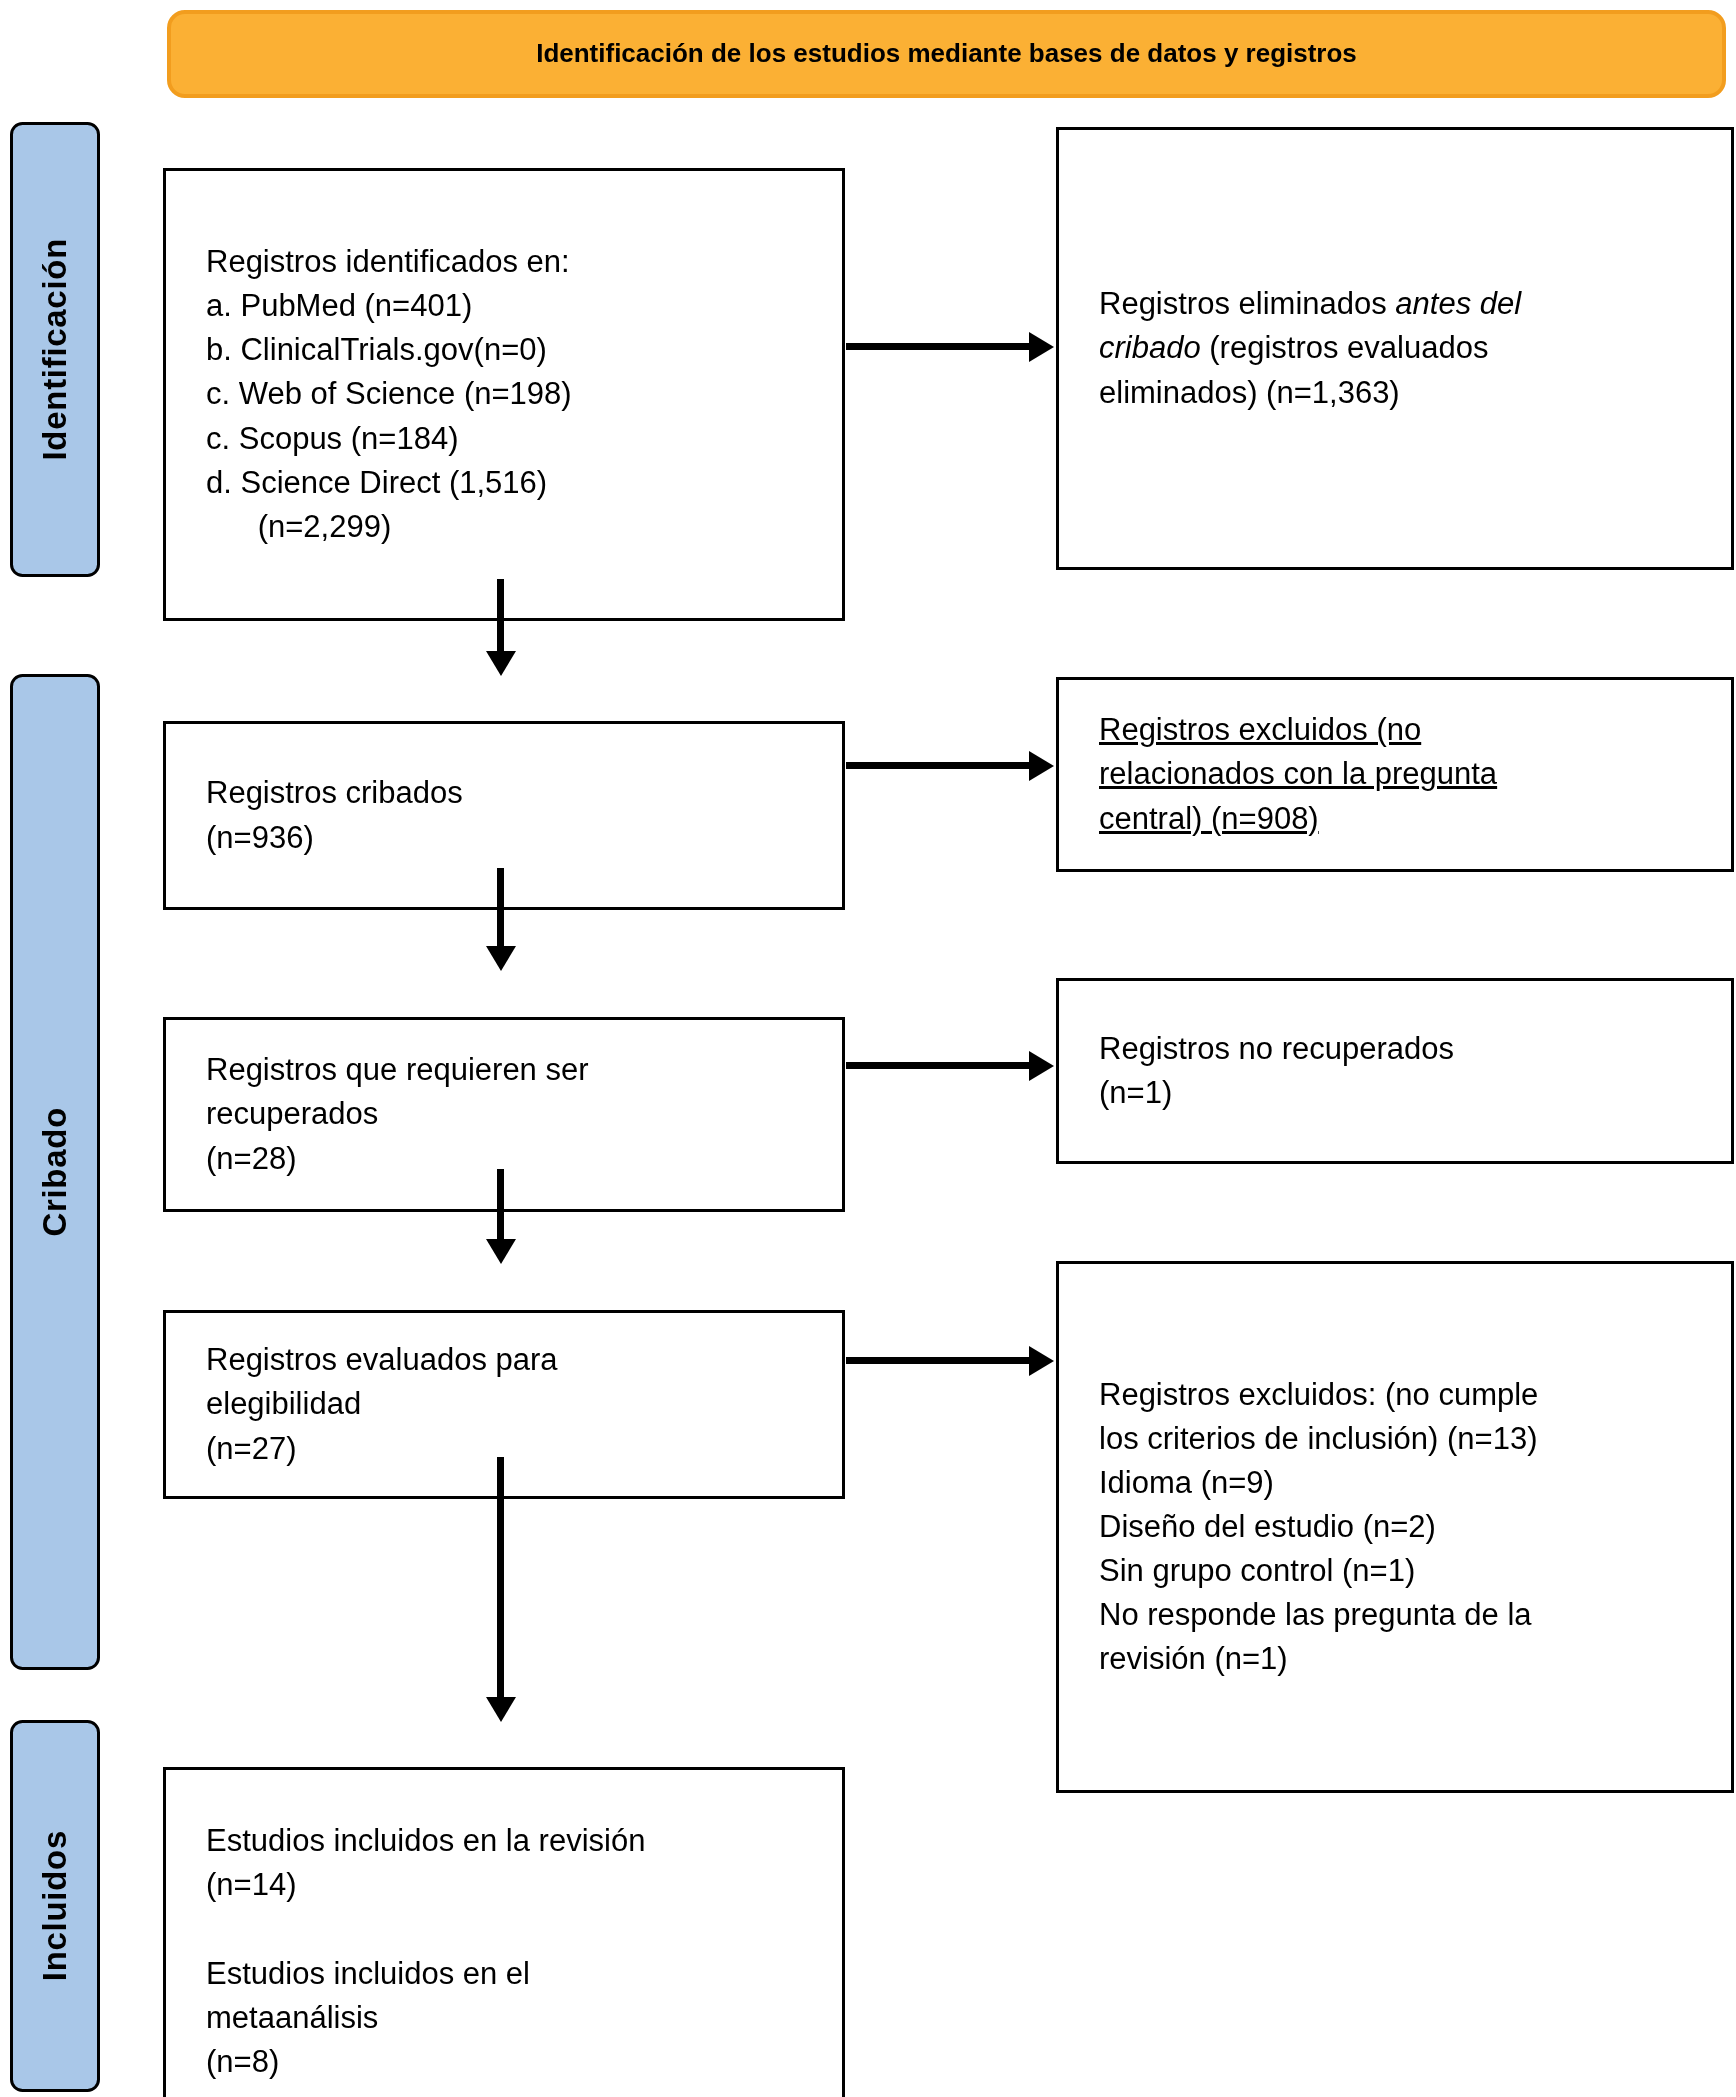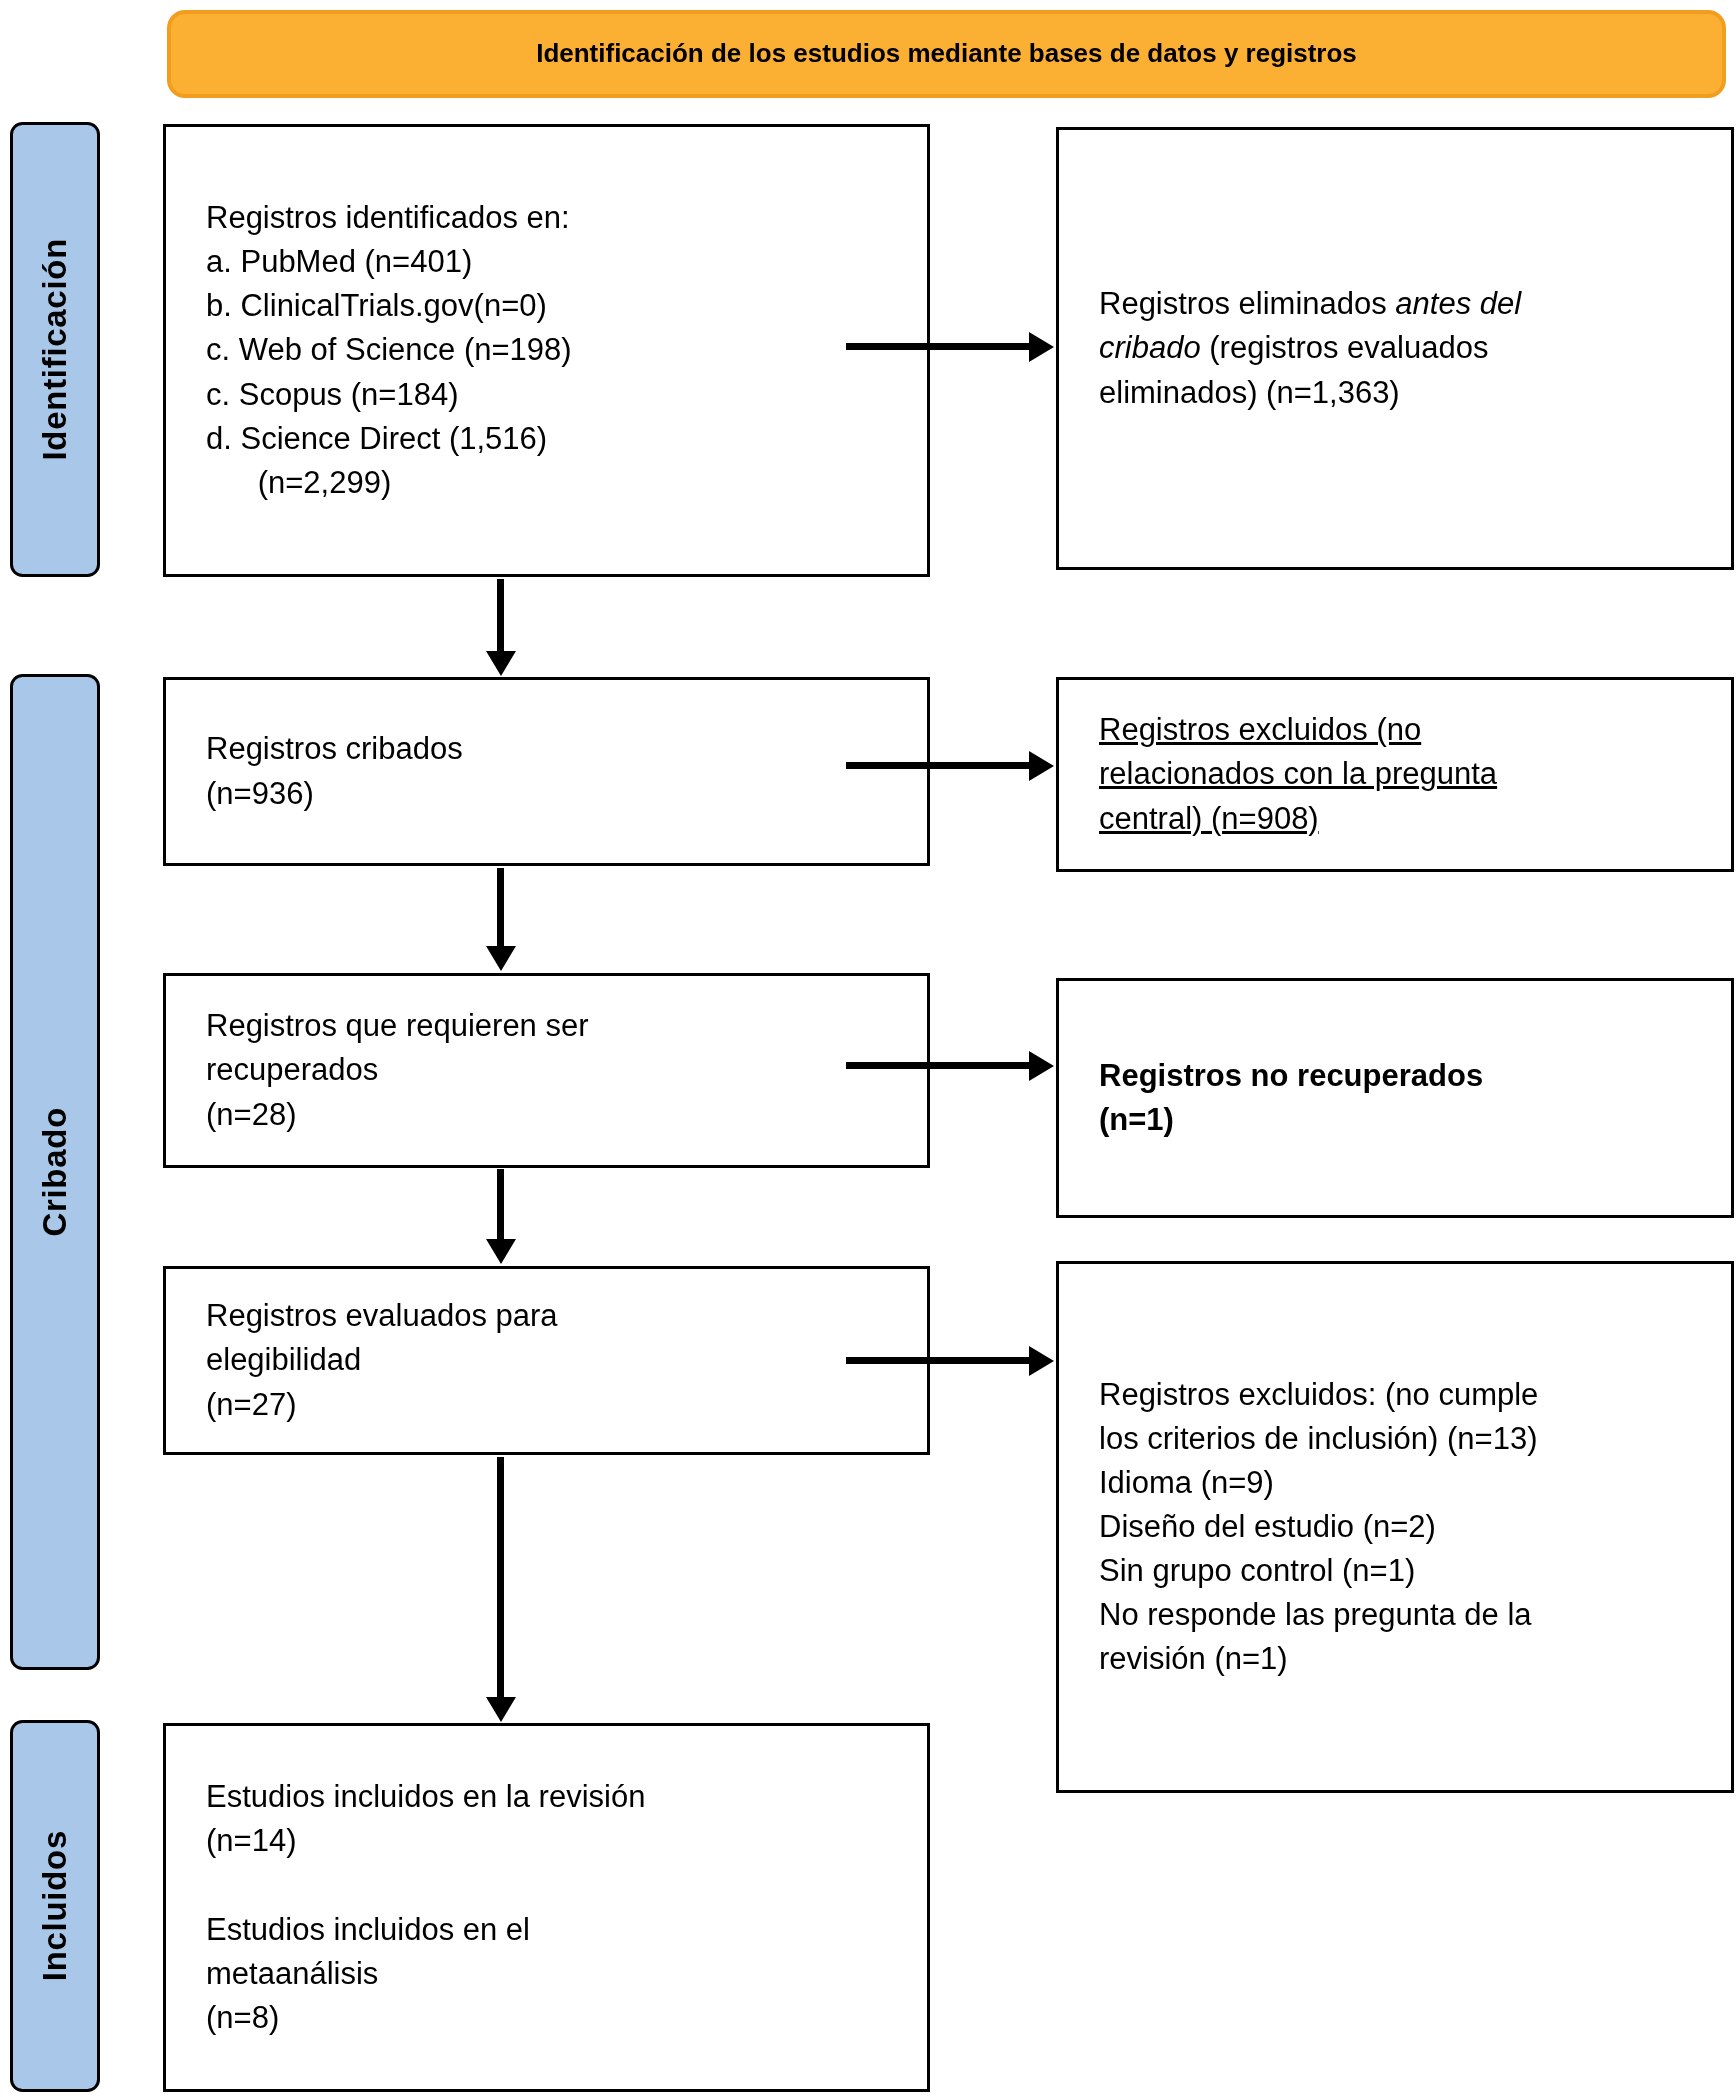--- a/index.html
+++ b/index.html
@@ -52,29 +52,29 @@
   .box {
     position: absolute;
     background: #ffffff;
     border: 3.5px solid #000;
     font-size: 31px;
     line-height: 1.42;
     display: flex; flex-direction: column; justify-content: center;
     padding: 14px 21px 14px 40px;
   }
   .box .lines { white-space: pre-wrap; }
-  .col-left  { left: 163px;  width: 767px; }
+  .col-left  { left: 163px;  width: 682px; margin-top: 44px; }
   .col-right { left: 1056px; width: 678px; }
 
   .box-identified   { top: 124px;  height: 453px; }
   .box-removed      { top: 127px;  height: 443px; }
   .box-screened     { top: 677px;  height: 189px; }
   .box-excluded1    { top: 677px;  height: 195px; text-decoration: underline; }
   .box-sought       { top: 973px; height: 195px; }
-  .box-notretrieved { top: 978px; height: 240px; font-weight: bold; }
+  .box-notretrieved { top: 978px; height: 186px; }
   .box-assessed     { top: 1266px; height: 189px; }
   .box-excluded2    { top: 1261px; height: 532px; }
   .box-included     { top: 1723px; height: 369px; }
 
   .italic { font-style: italic; }
 
   
   .arrow-v {
     position: absolute;
     width: 31px;

